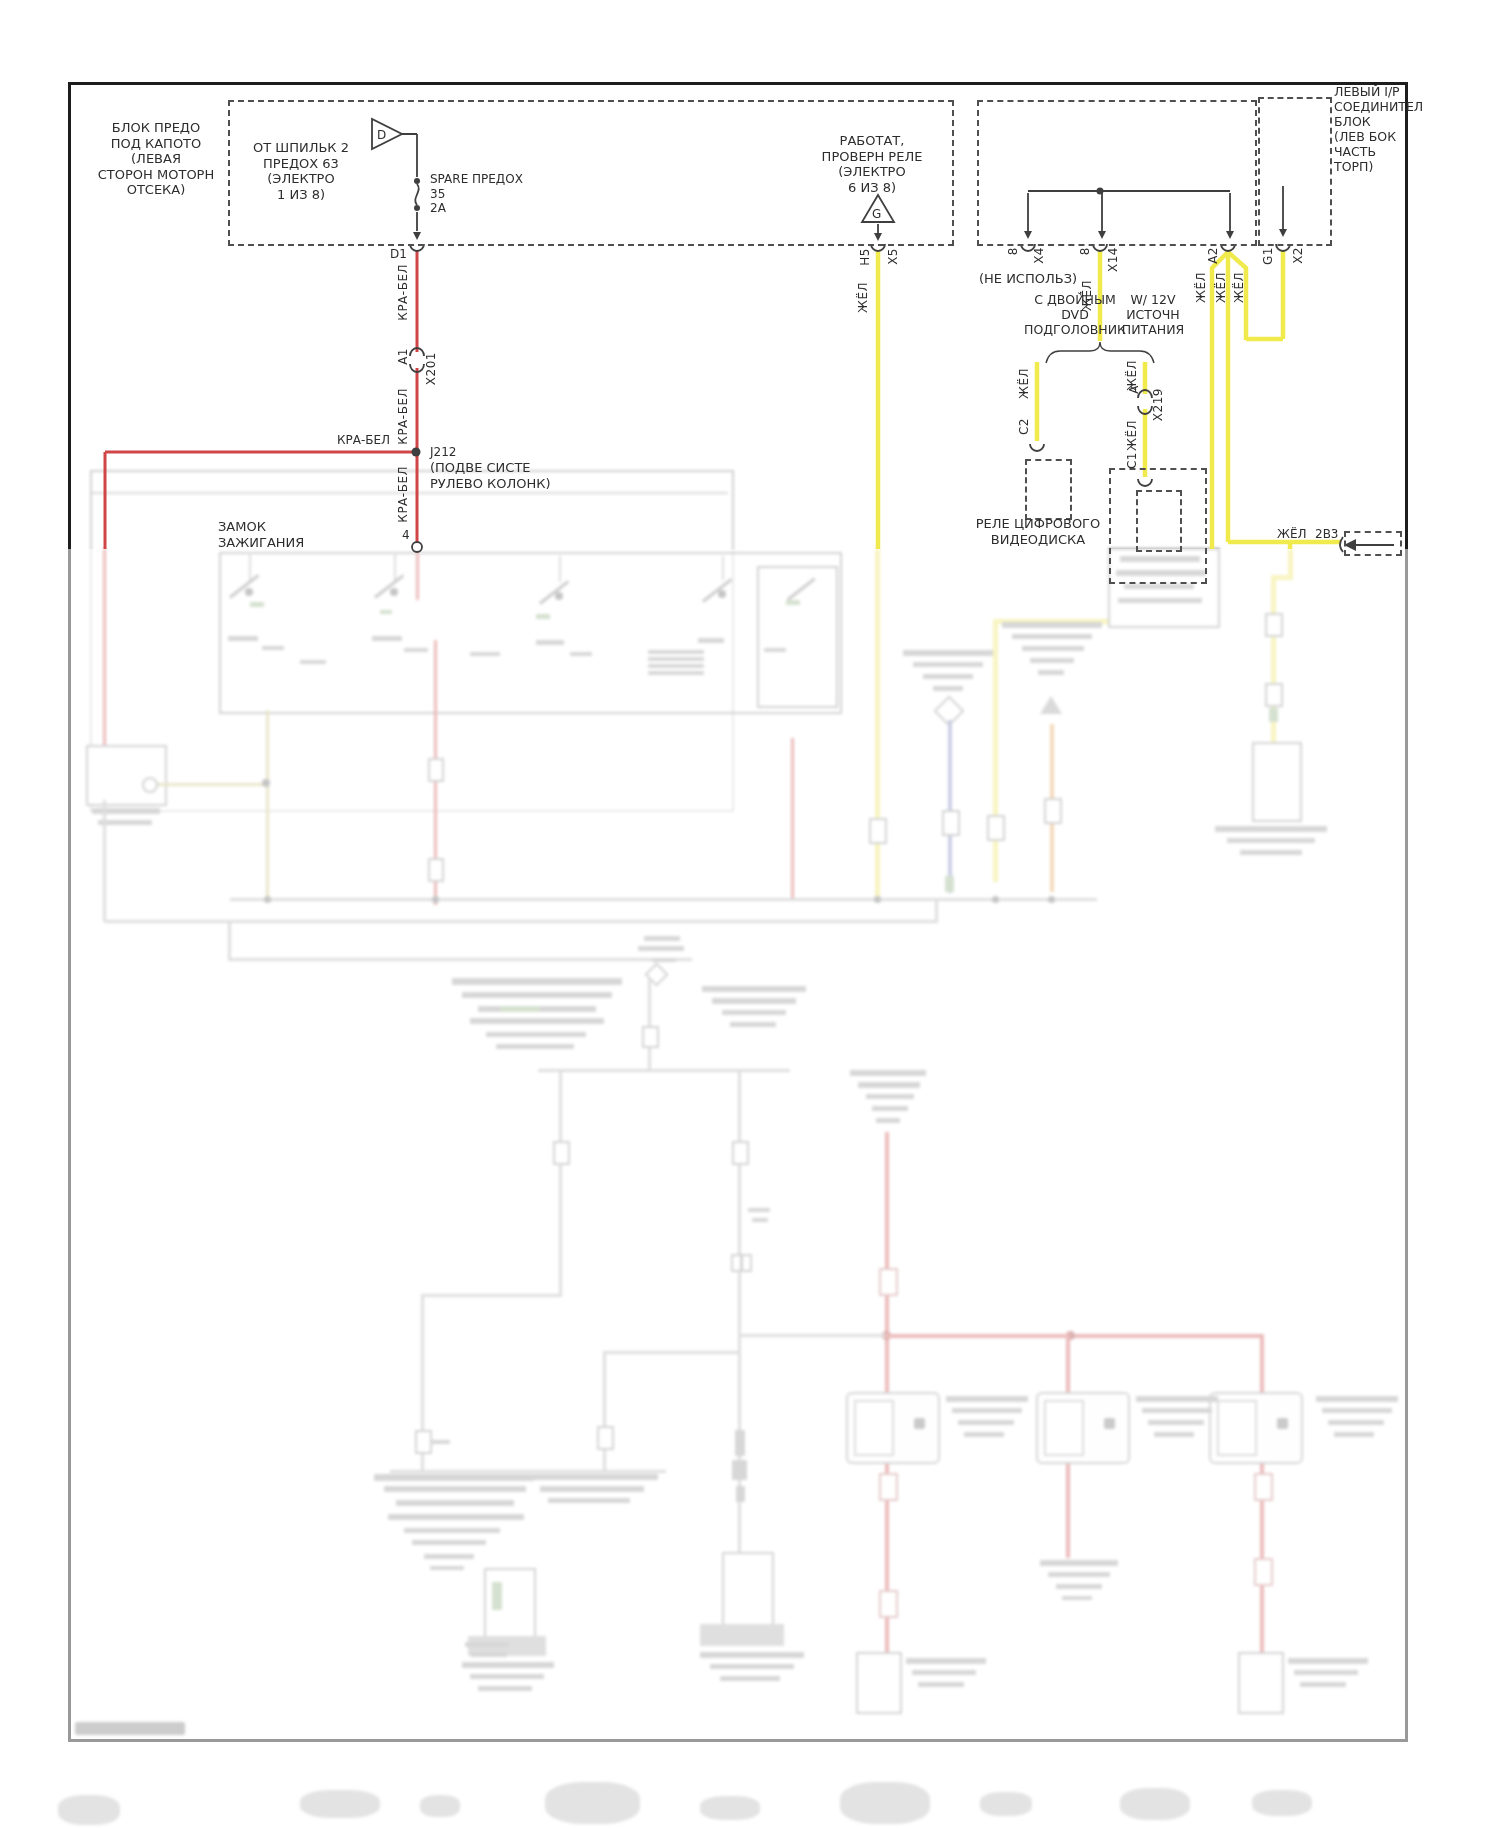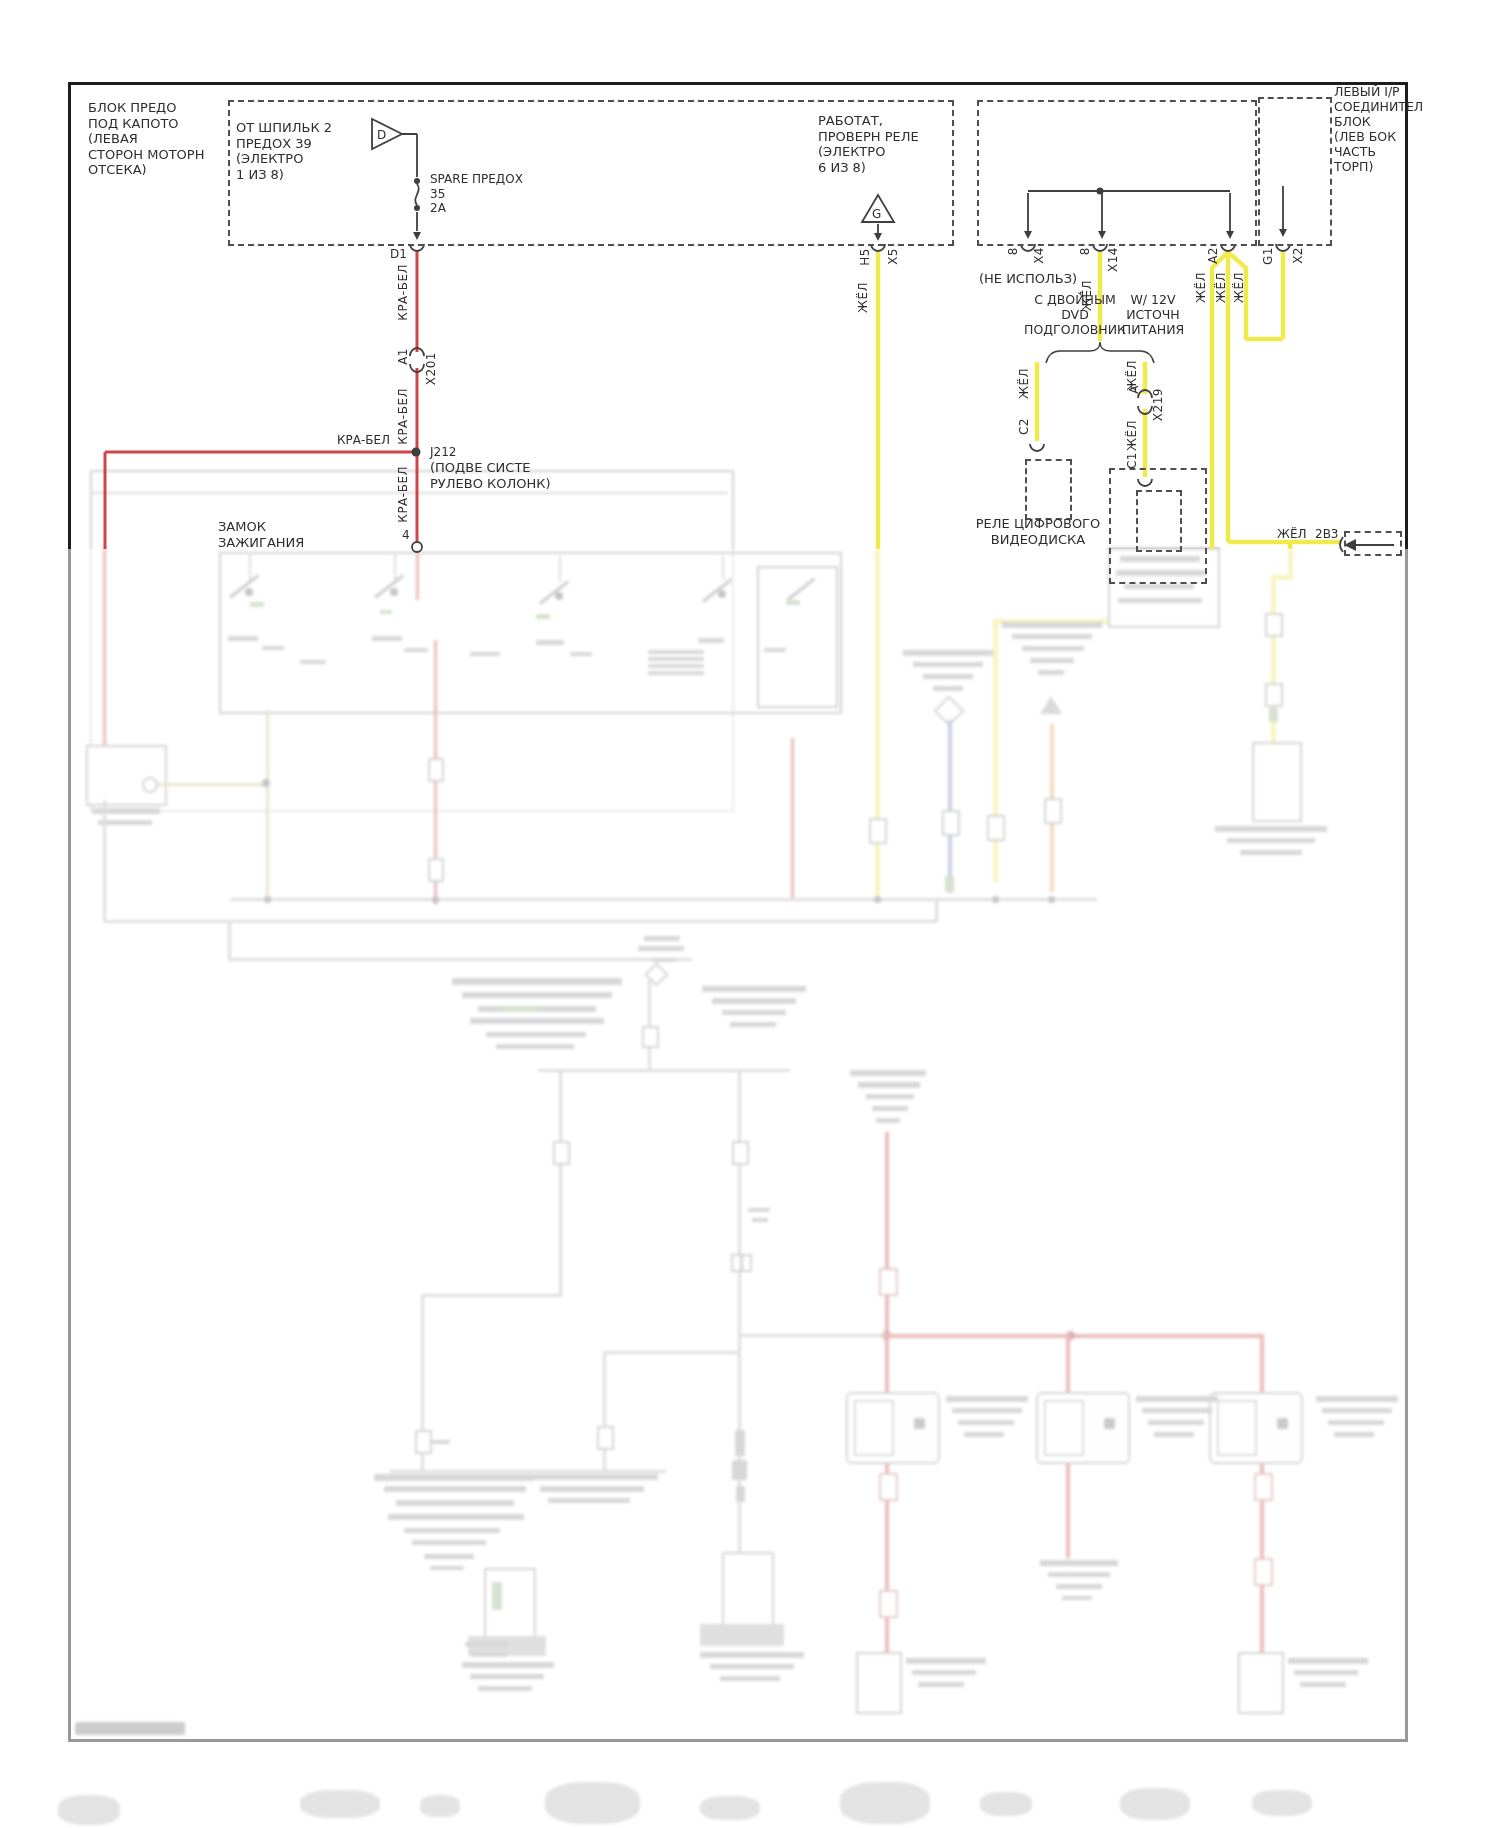--- a/index.html
+++ b/index.html
@@ -4,21 +4,21 @@
 <style>
   html,body{margin:0;padding:0;background:#fff;}
   #stage{position:relative;width:1500px;height:1828px;background:#fff;overflow:hidden;
          font-family:"DejaVu Sans", sans-serif;color:#2f2f2f;}
   
   .frame{position:absolute;background:#1d1d1d;}
   
   .dash{position:absolute;border:2px dashed #4f4f4f;background:transparent;}
   
   .lbl{position:absolute;font-size:13px;line-height:1.2;white-space:pre-line;color:#2d2d2d;}
-  .r{text-align:left;} .c{text-align:center;}
+  .r{text-align:center;margin-top:20px;} .c{text-align:center;}
   .pin{position:absolute;font-size:12px;color:#2d2d2d;white-space:nowrap;}
   .vl{position:absolute;writing-mode:vertical-rl;transform:rotate(180deg);
       font-size:12px;color:#2d2d2d;white-space:nowrap;letter-spacing:.5px;}
   
   #faded{position:absolute;left:0;top:0;width:1500px;height:1828px;filter:blur(1.6px);}
   .fi{position:absolute;}
   .h,.v{background:#b7b7b7;} .hl{background:#dadada;}
   .bar{background:#a6a6a6;border-radius:1px;}
   .fb{background:#8f8f8f;border-radius:2px;}
   .box{background:#fff;border:2px solid #9e9e9e;}
@@ -350,21 +350,21 @@
     <div class="dash" style="left:1025px;top:459px;width:43px;height:57px;"></div>
     <div class="dash" style="left:1109px;top:468px;width:94px;height:112px;"></div>
     <div class="dash" style="left:1136px;top:490px;width:42px;height:58px;"></div>
     <div class="dash" style="left:1344px;top:531px;width:54px;height:21px;"></div>
 
     <div class="lbl r" style="left:88px;top:100px;width:136px;">БЛОК ПРЕДО
 ПОД КАПОТО (ЛЕВАЯ
 СТОРОН МОТОРН
 ОТСЕКА)</div>
     <div class="lbl r" style="left:236px;top:120px;width:130px;">ОТ ШПИЛЬК 2
-ПРЕДОХ 39 (ЭЛЕКТРО
+ПРЕДОХ 63 (ЭЛЕКТРО
 1 ИЗ 8)</div>
     <div class="pin" style="left:430px;top:172px;">SPARE ПРЕДОХ</div>
     <div class="pin" style="left:430px;top:187px;">35</div>
     <div class="pin" style="left:430px;top:201px;">2А</div>
     <div class="pin" style="left:390px;top:247px;">D1</div>
     <div class="vl" style="left:396px;top:264px;">КРА-БЕЛ</div>
     <div class="vl" style="left:396px;top:348px;">A1</div>
     <div class="vl" style="left:424px;top:352px;">X201</div>
     <div class="vl" style="left:396px;top:388px;">КРА-БЕЛ</div>
     <div class="pin" style="left:337px;top:433px;">КРА-БЕЛ</div>

